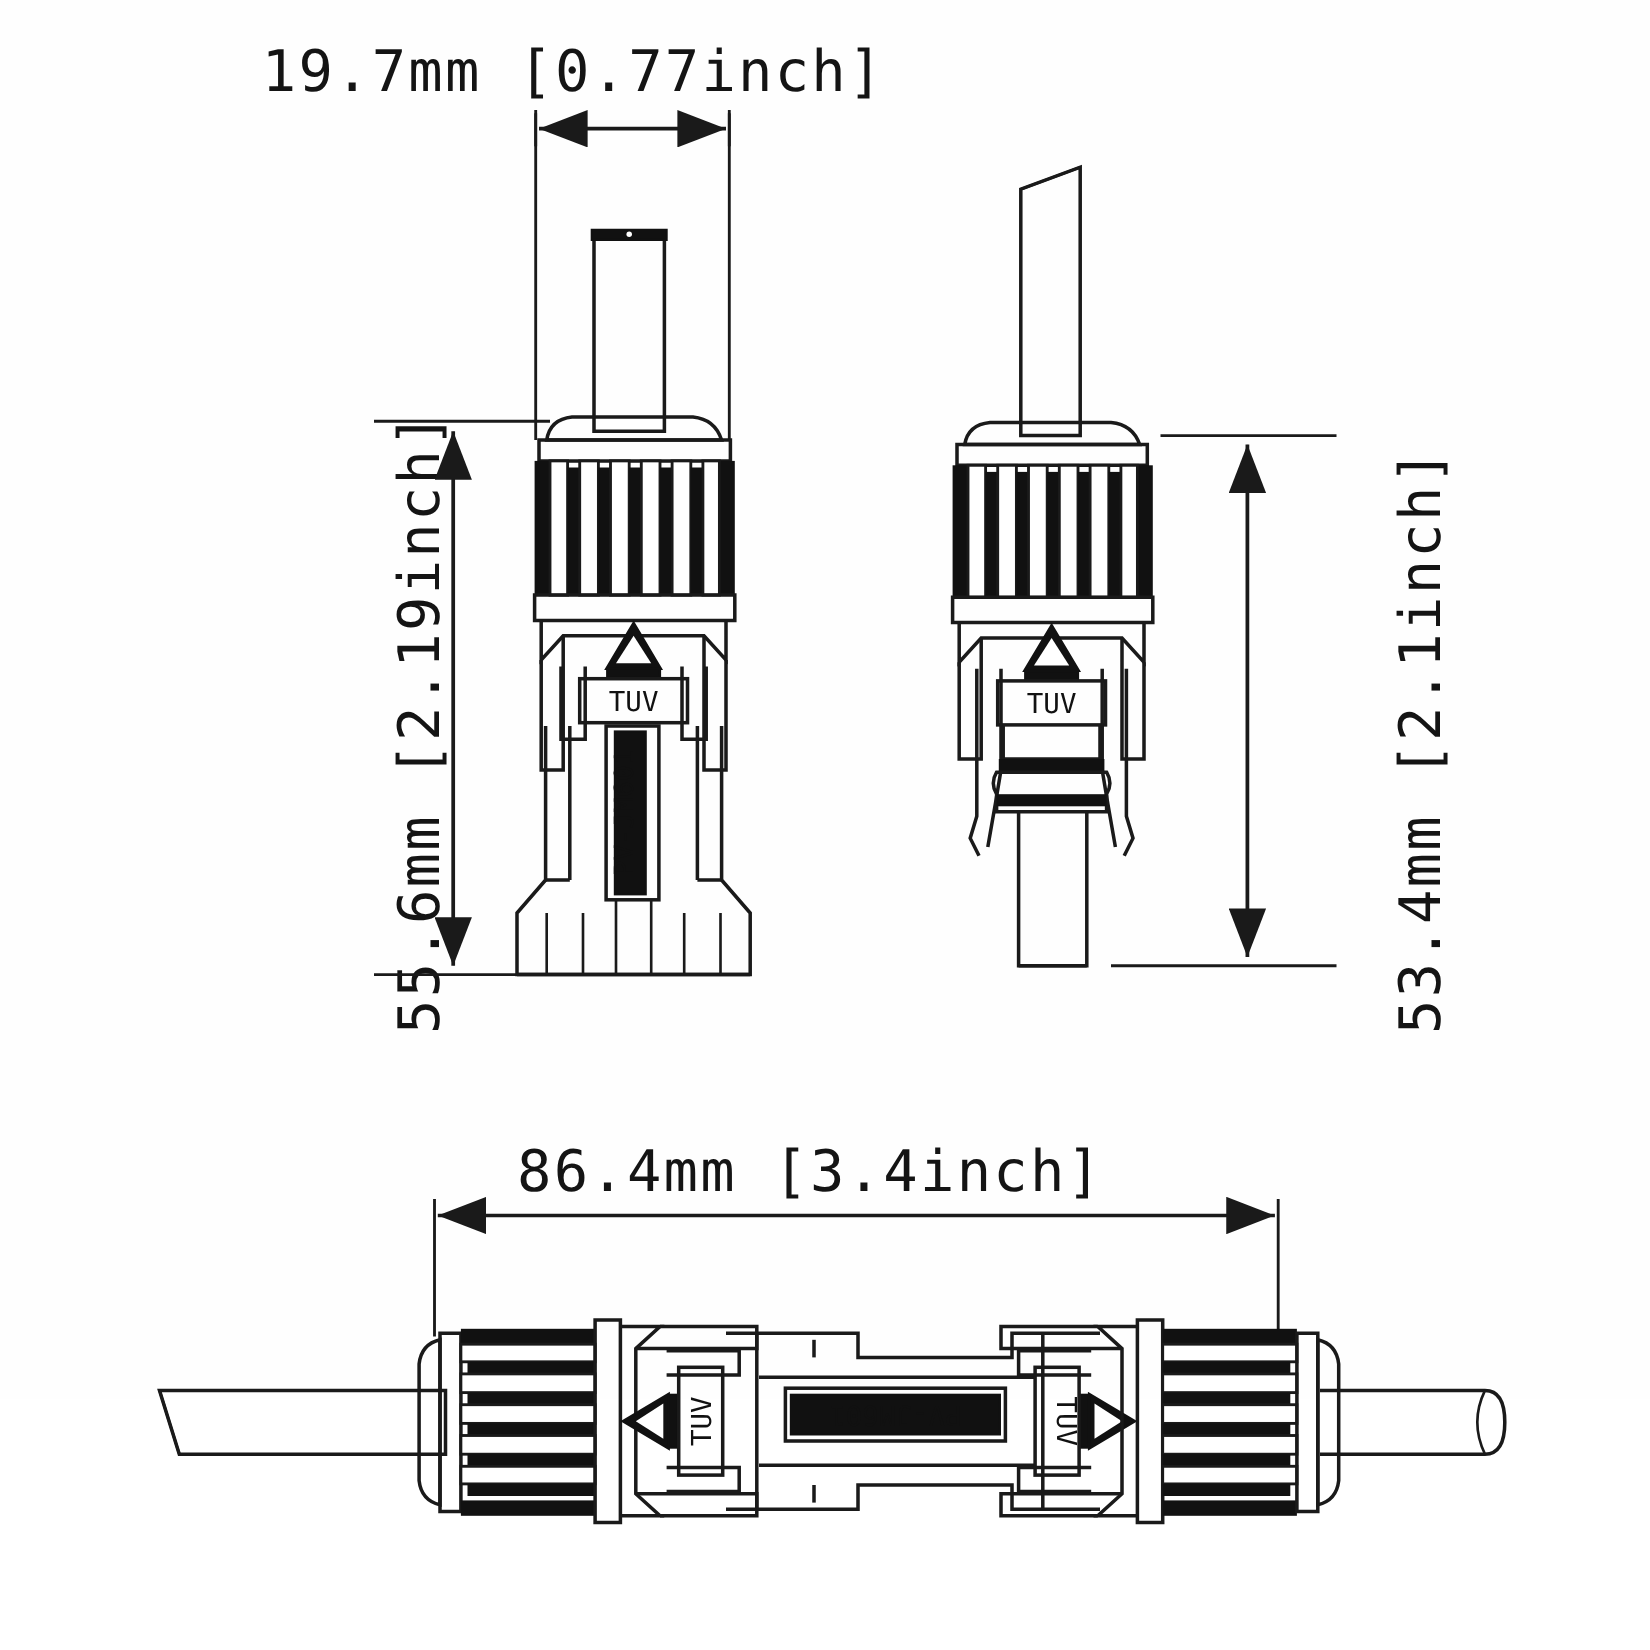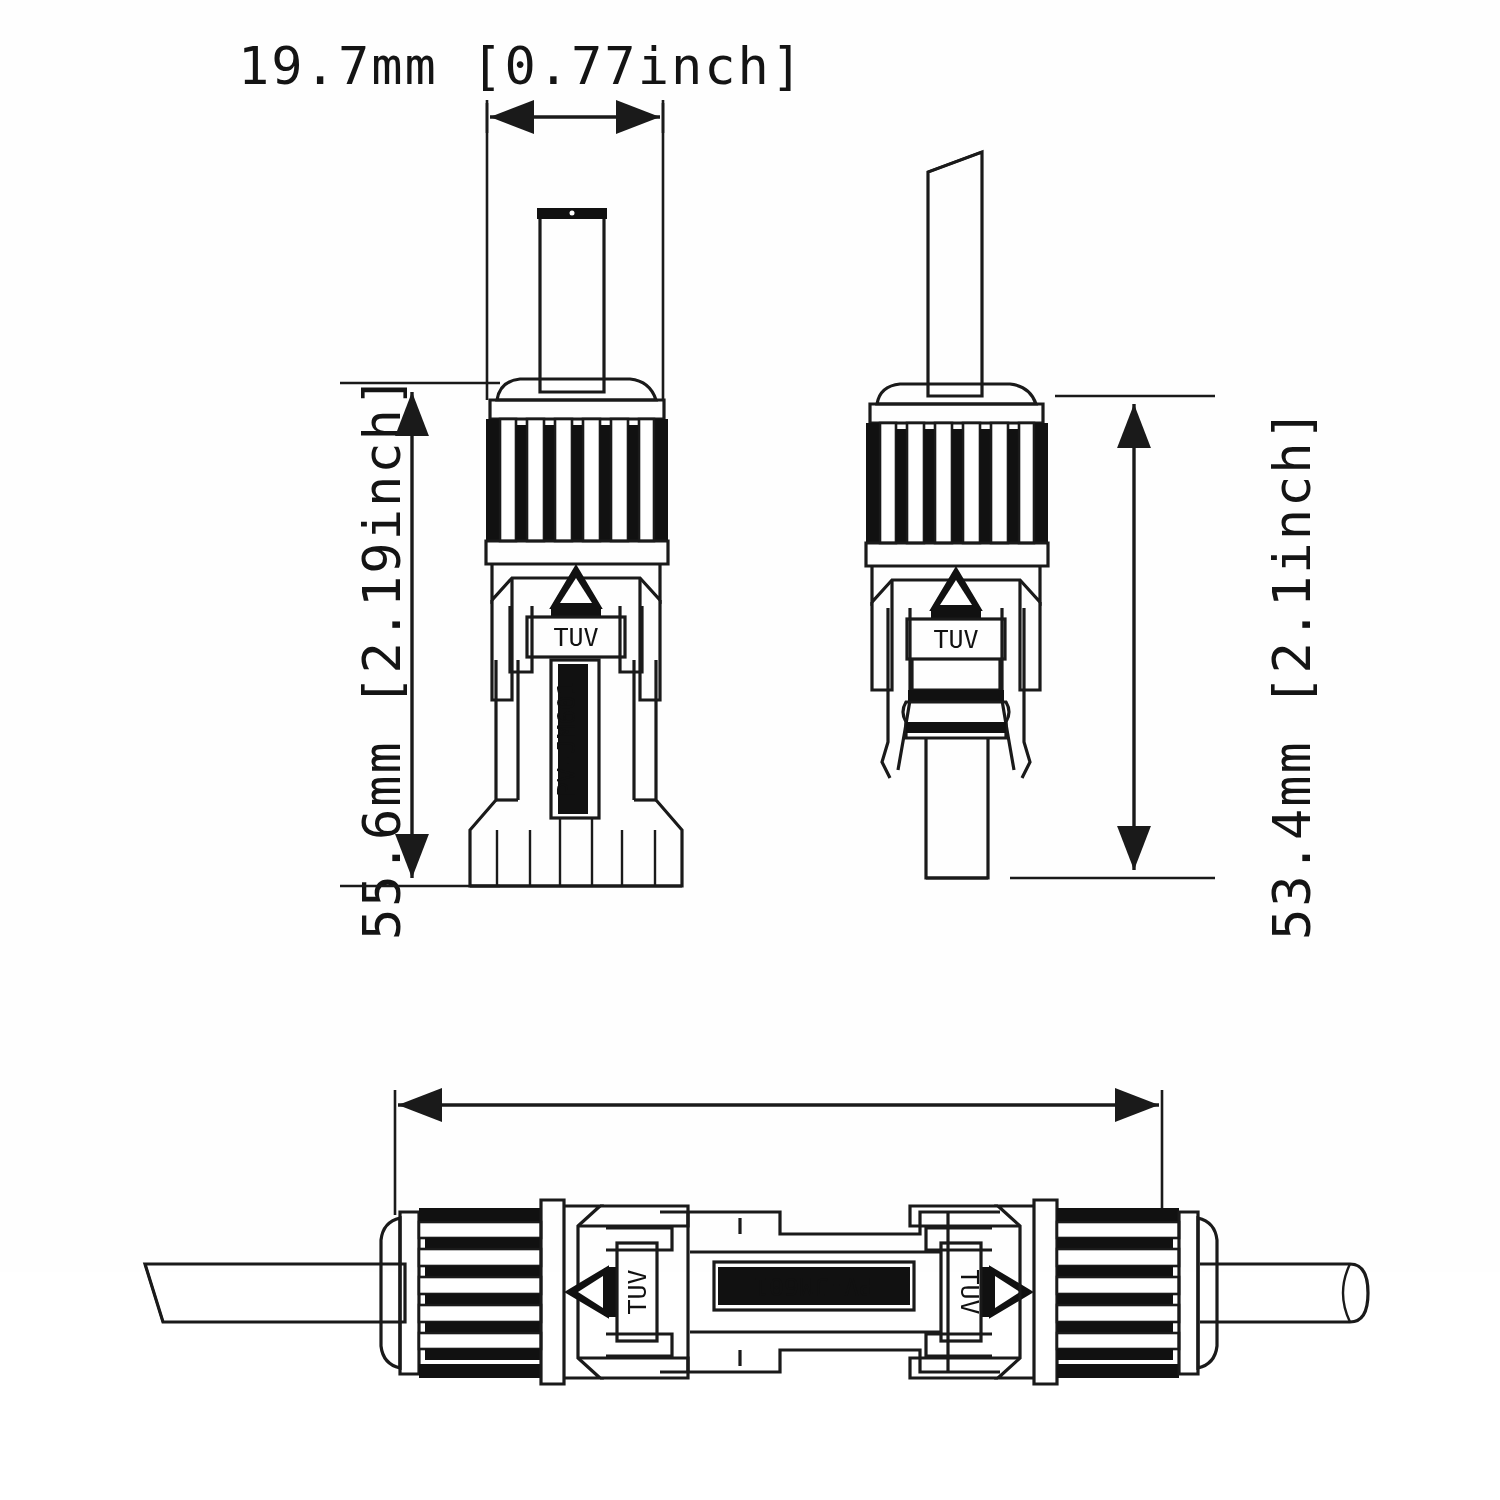--- a/index.html
+++ b/index.html
@@ -35,20 +35,21 @@
 <body>
 
 <div id="stage">
 
   <div class="dimtext dim-top" style="left:238px; top:36px;">19.7mm  [0.77inch]</div>
 
   <div class="dimtext dim-vert" style="left:352px; top:940px; transform:rotate(-90deg);">55.6mm  [2.19inch]</div>
 
   <div class="dimtext dim-vert" style="left:1262px; top:940px; transform:rotate(-90deg);">53.4mm  [2.1inch]</div>
 
+  <div class="dimtext dim-bot" style="left:470px; top:1036px;">86.4mm  [3.4inch]</div>
 
   <svg viewBox="0 0 1500 1500">
 
     <defs>
 
       <marker id="ahR" markerWidth="14" markerHeight="10" refX="13" refY="5" orient="auto">
         <path d="M0,0 L13,5 L0,10 z" class="arrowhd"></path>
       </marker>
       <marker id="ahL" markerWidth="14" markerHeight="10" refX="1" refY="5" orient="auto">
         <path d="M14,0 L1,5 L14,10 z" class="arrowhd"></path>

